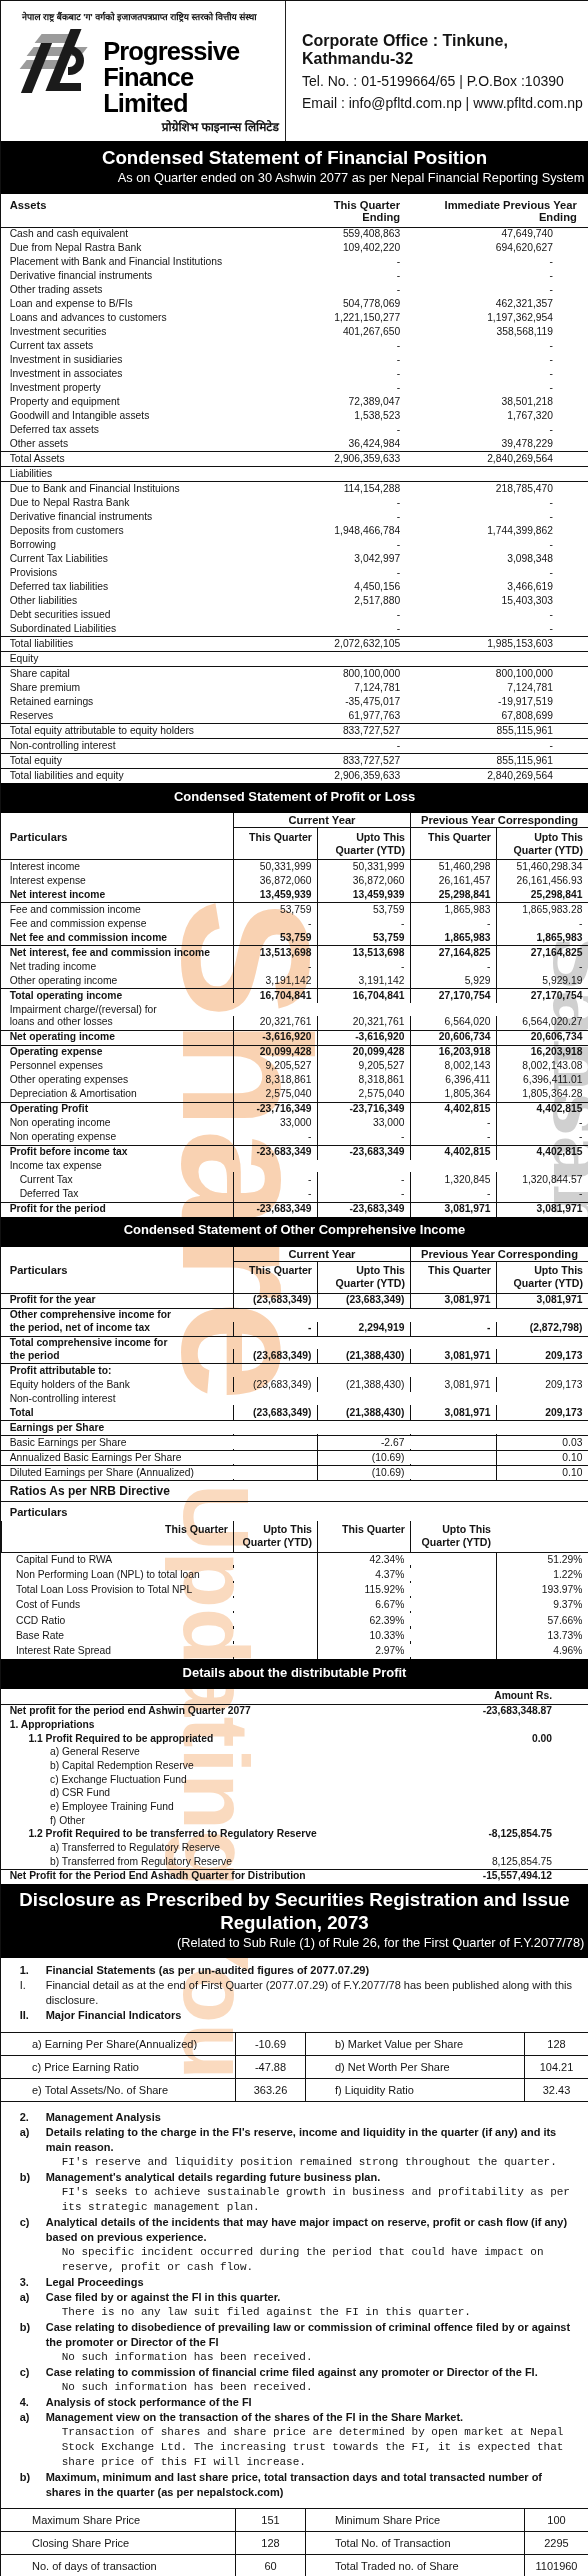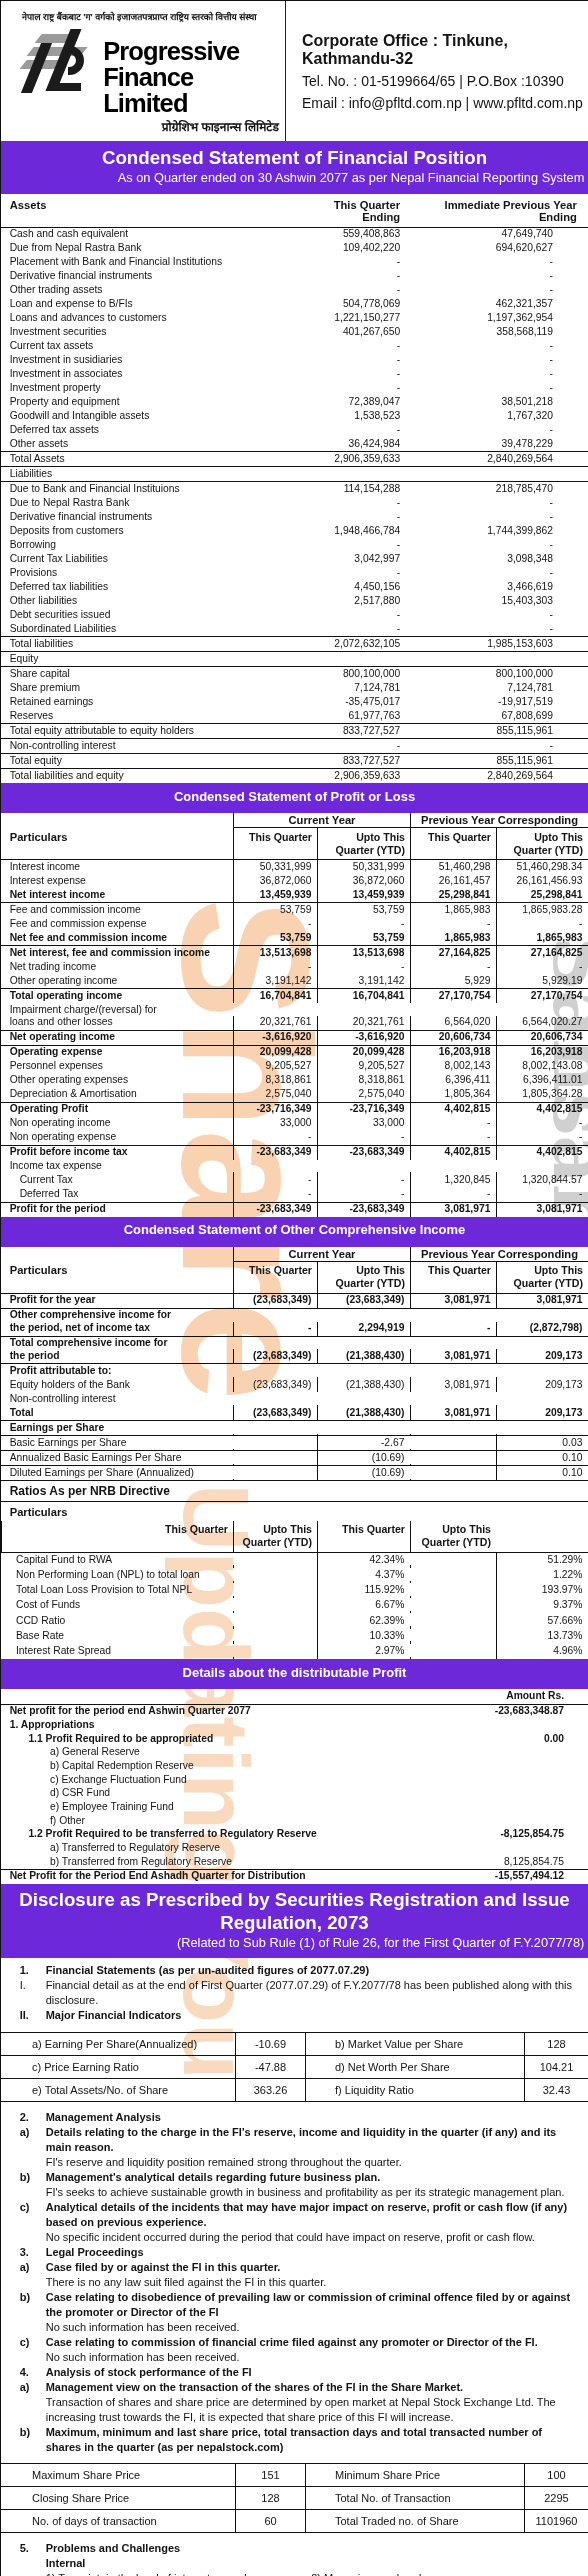--- a/index.html
+++ b/index.html
@@ -29,21 +29,21 @@
   .lmF{left:27.4px;top:55px;width:32px;height:8.7px;background:#1b1b1b;}
   .lmG{left:46px;top:18.7px;width:16px;height:29px;border:8.7px solid #1b1b1b;border-left:none;border-radius:0 18.7px 18.7px 0;}
   .nameblock{margin-left:6.2px;margin-top:10px;}
   .cn{font-size:25.5px;line-height:26px;font-weight:800;letter-spacing:-0.9px;color:#000000;}
   .cn-np{font-size:12px;font-weight:700;text-align:right;margin-top:2.5px;}
   .hdr-right{flex:1;border-left:1.2px solid #222;display:flex;flex-direction:column;justify-content:center;padding:6.2px 5px 6.2px 16px;gap:5.6px;}
   .hl1{font-size:16px;font-weight:700;}
   .hl2,.hl3{font-size:14px;}
 
   
-  .banner{background:#6d28d9;color:#fff;text-align:center;padding:5.6px 3.7px 7.5px;}
+  .banner{background:#000000;color:#fff;text-align:center;padding:5.6px 3.7px 7.5px;}
   .banner .bt{font-size:18.7px;font-weight:700;line-height:22.4px;}
   .banner .bs{font-size:12.8px;line-height:17px;text-align:right;}
   .banner.slim{padding:3.7px 2.5px 5.6px;}
   .banner.slim .bt{font-size:13px;line-height:20.6px;}
 
   
   .sofp-head{display:flex;font-weight:700;font-size:11.2px;padding:5px 0 3.7px;border-bottom:1.6px solid #111;}
   .sofp-head .sh0{flex:0 0 50%;padding-left:8.7px;}
   .sofp-head .sh1{flex:0 0 18%;text-align:right;}
   .sofp-head .sh2{flex:1;text-align:right;padding-right:11.2px;max-width:162px;margin-left:auto;}
@@ -78,42 +78,42 @@
   .ratioshead{display:grid;grid-template-columns:232px 84px 93px 86px 92px;font-weight:700;border-bottom:1.2px solid #111;}
   .rh0{font-size:11.2px;padding:3.7px 0 2.5px 8.7px;}
   .ratios .c0{padding-left:15px !important;}
   .ratios .r>div{padding-top:1.2px;padding-bottom:1.2px;}
 
   
   .dp .r{display:flex;font-size:10.3px;line-height:12.5px;}
   .dp .dl{flex:1;padding-left:8.7px;}
   .dp .dl.i1{padding-left:27.4px;}
   .dp .dl.i2{padding-left:49px;}
-  .dp .da{flex:0 0 143px;text-align:right;padding-right:24px;}
+  .dp .da{flex:0 0 143px;text-align:right;padding-right:36px;}
   .dp .r.b{font-weight:700;}
   .dp .r.s{border-top:0.9px solid #111;}
   .dp .r.hd{border-bottom:1.2px solid #111;font-weight:700;padding:1.2px 0;}
   .dp .r{padding:0.6px 0;}
 
   
   .four{border-top:1.2px solid #111;border-bottom:1.2px solid #111;}
   .four .r{display:grid;grid-template-columns:234px 70px 219px 64px;font-size:11px;}
   .four .r+.r{border-top:0.9px solid #111;}
   .four .r>div{padding:5px 3.7px;}
   .four .fl{padding-left:31px !important;}
   .four .fv{text-align:center;border-left:0.9px solid #111;}
   .four .fl2{border-left:0.9px solid #111;padding-left:29px !important;}
 
   
   .disc{padding:5px 11.2px 6.2px 18.7px;font-size:11px;line-height:15px;}
   .ditem{display:flex;}
   .ditem .mark{flex:0 0 26px;}
   .ditem .txt{flex:1;}
   .ditem.b{font-weight:700;}
-  .ditem.ind .txt{margin-left:26px;}
+  .ditem.ind .txt{margin-left:42px;font-family:Liberation Mono, monospace;}
   .ditem .txt.two{display:flex;}
   .ditem .txt.two .lh{flex:0 0 50%;}
   .ditem .txt.two .rh{flex:1;}
   .tblwrap{margin:2.5px 0;}
 </style>
 </head>
 <body>
 
 <div class="page">
   <div class="wm wm-orange">Share</div>

